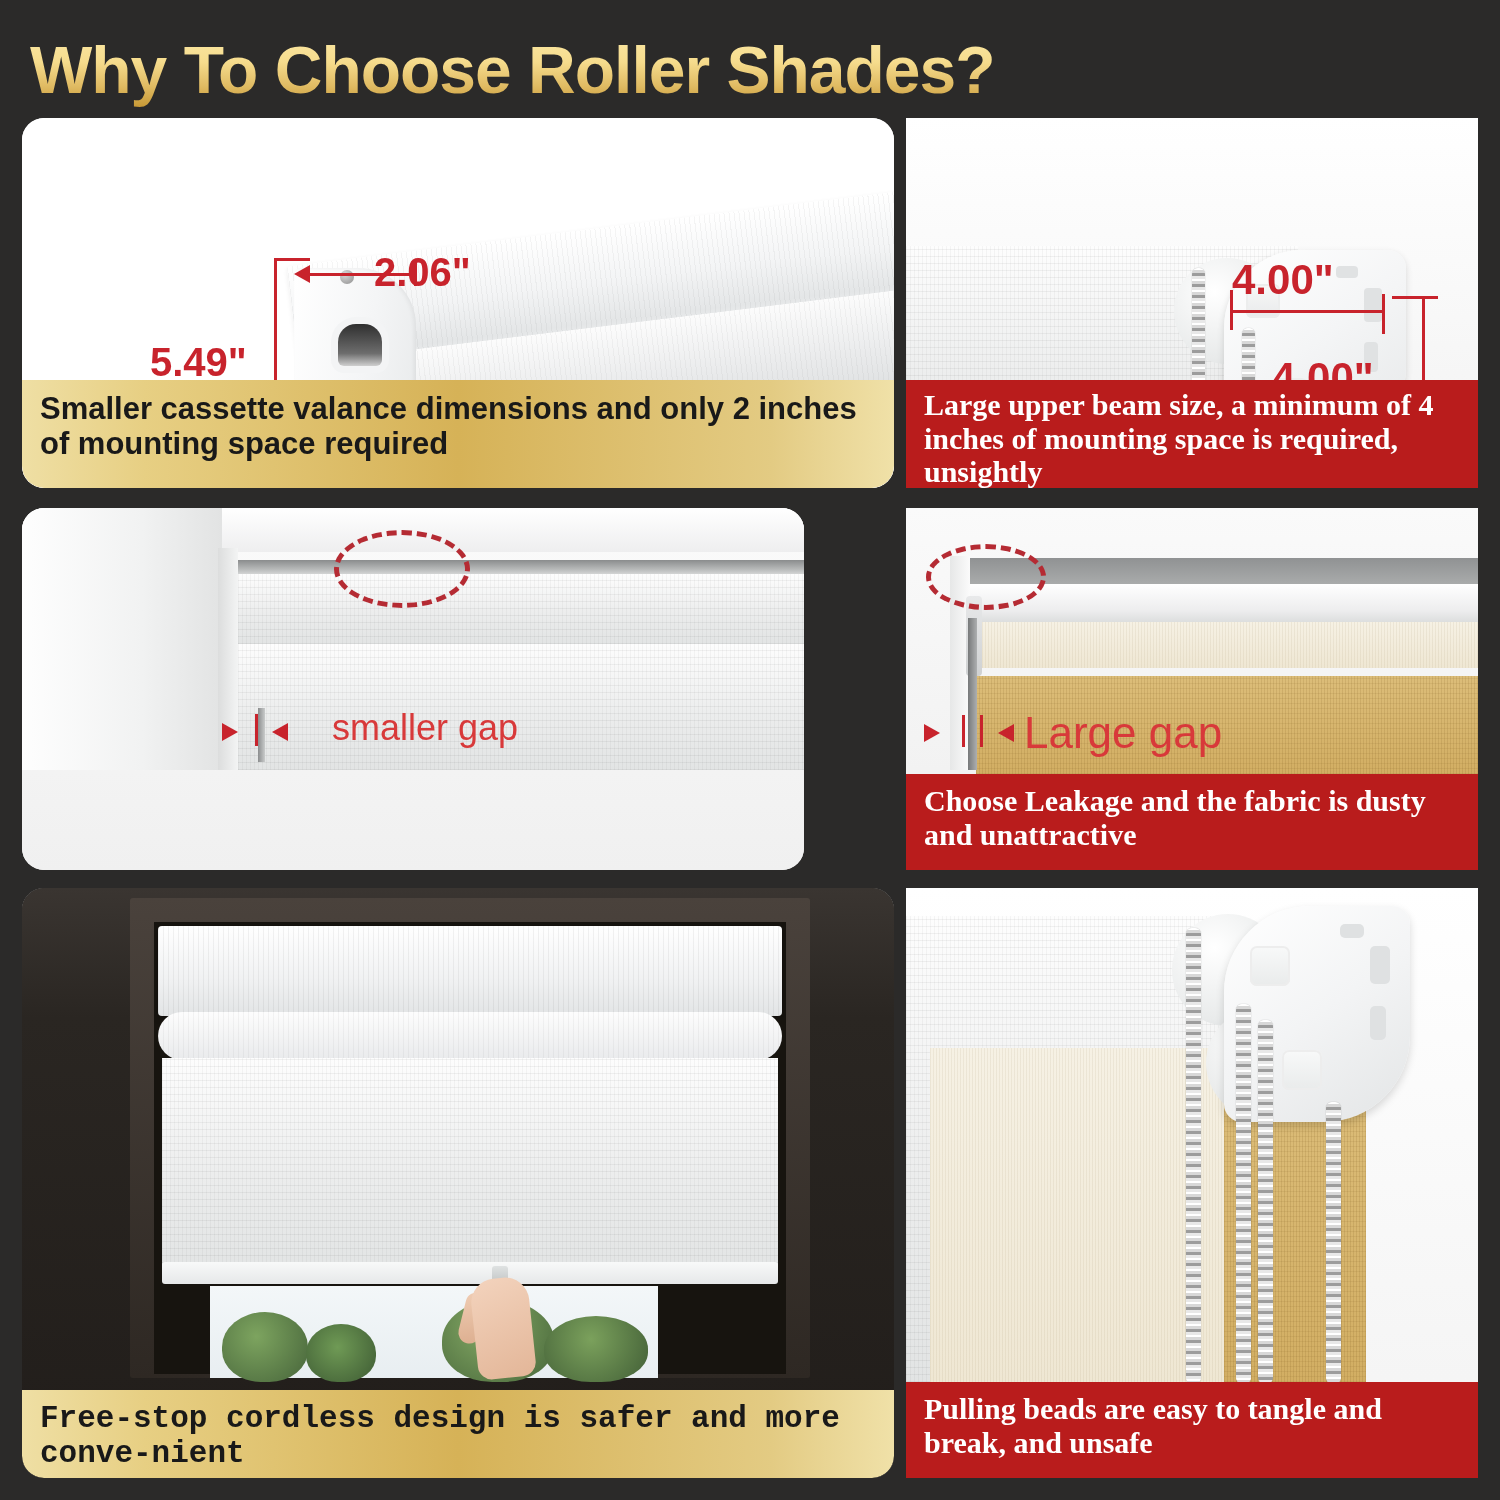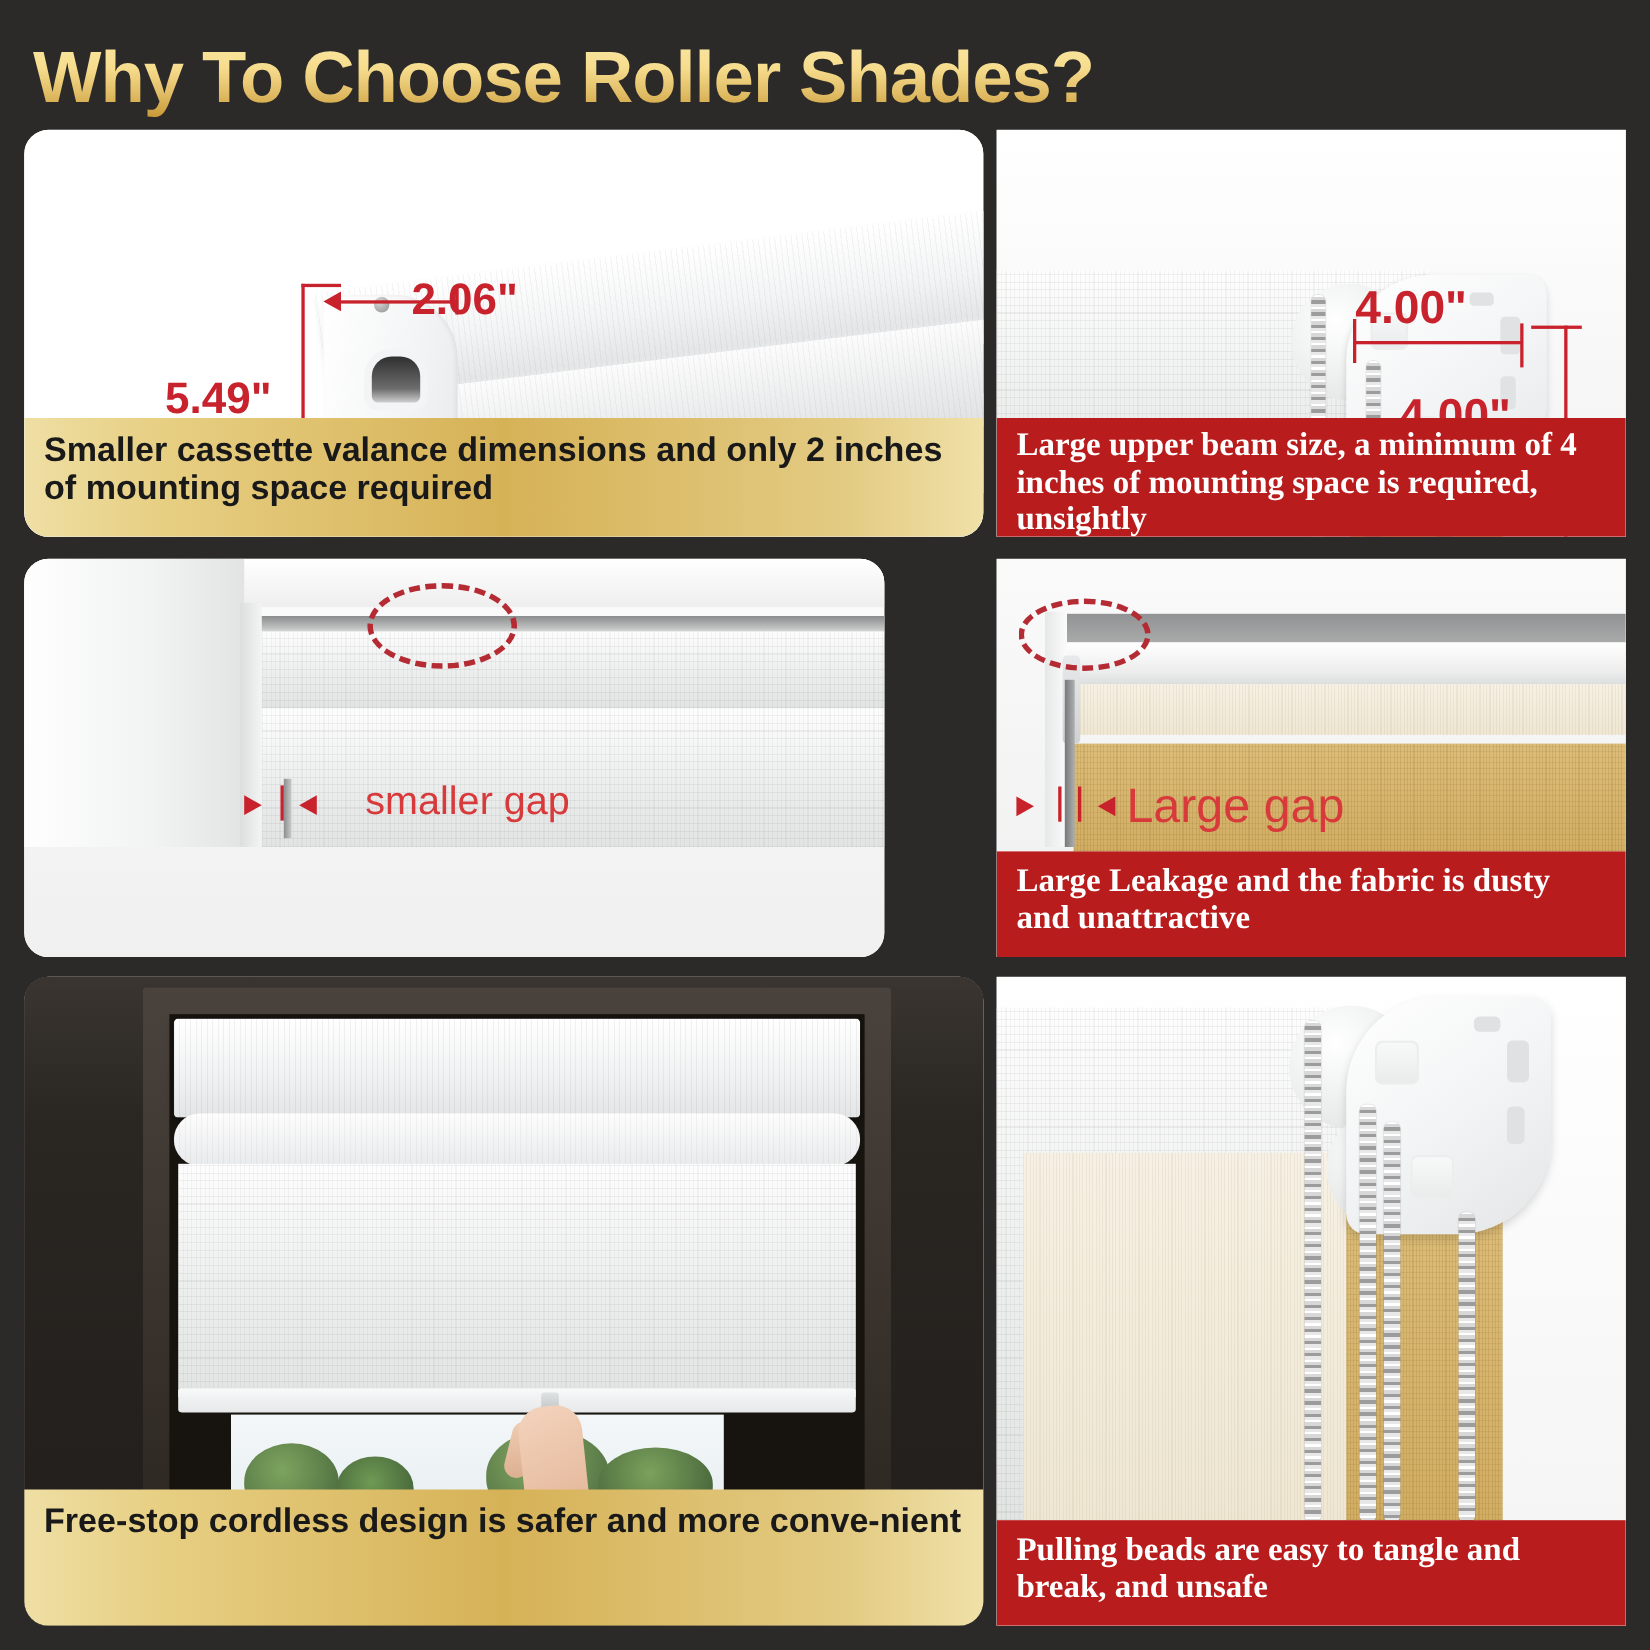--- a/index.html
+++ b/index.html
@@ -53,21 +53,21 @@
   }
   .cap.gray{
     background:#b91c1c;
     color:#ffffff;
     font-family:Liberation Serif, serif;
   }
   #cap1{height:108px;font-size:31px;}
   #cap2{height:108px;font-size:30px;padding-top:8px;}
   #cap3{height:104px;font-size:31px;}
   #cap4{height:96px;font-size:30px;padding-top:10px;}
-  #cap5{height:124px;font-size:31px;}
+  #cap5{height:88px;font-size:31px;font-family:Liberation Mono, monospace;}
   #cap6{height:96px;font-size:30px;padding-top:10px;}
 
   
   .red-txt{position:absolute;color:#c8232c;font-weight:bold;white-space:nowrap;}
   .red-txt.thin{font-weight:normal;color:#d8393a;}
   .rline{position:absolute;background:#c8232c;}
   .rline.h{height:3px;}
   .rline.v{width:3px;}
   .dash-ell{
     position:absolute;border:5px dashed #b52b33;border-radius:50%;
@@ -349,21 +349,21 @@
     <div class="gapbar"></div>
 
     <div class="dash-ell" style="left:20px;top:36px;width:110px;height:56px;"></div>
 
     <div class="arrowR" style="left:18px;top:216px;"></div>
     <div class="rline v" style="left:56px;top:207px;height:32px;"></div>
     <div class="rline v" style="left:74px;top:207px;height:32px;"></div>
     <div class="arrowL" style="left:92px;top:216px;"></div>
     <div class="red-txt thin" style="left:118px;top:200px;font-size:44px;">Large gap</div>
   </div>
-  <div class="cap gray" id="cap4">Large Leakage and the fabric is dusty and unattractive</div>
+  <div class="cap gray" id="cap4">Choose Leakage and the fabric is dusty and unattractive</div>
 </div>
 
 <div class="panel left" id="p5">
   <div class="scene">
     <div class="room"></div>
     <div class="wallDark"></div>
     <div class="winFrame"></div>
     <div class="winInner"></div>
 
     <div class="sky">

